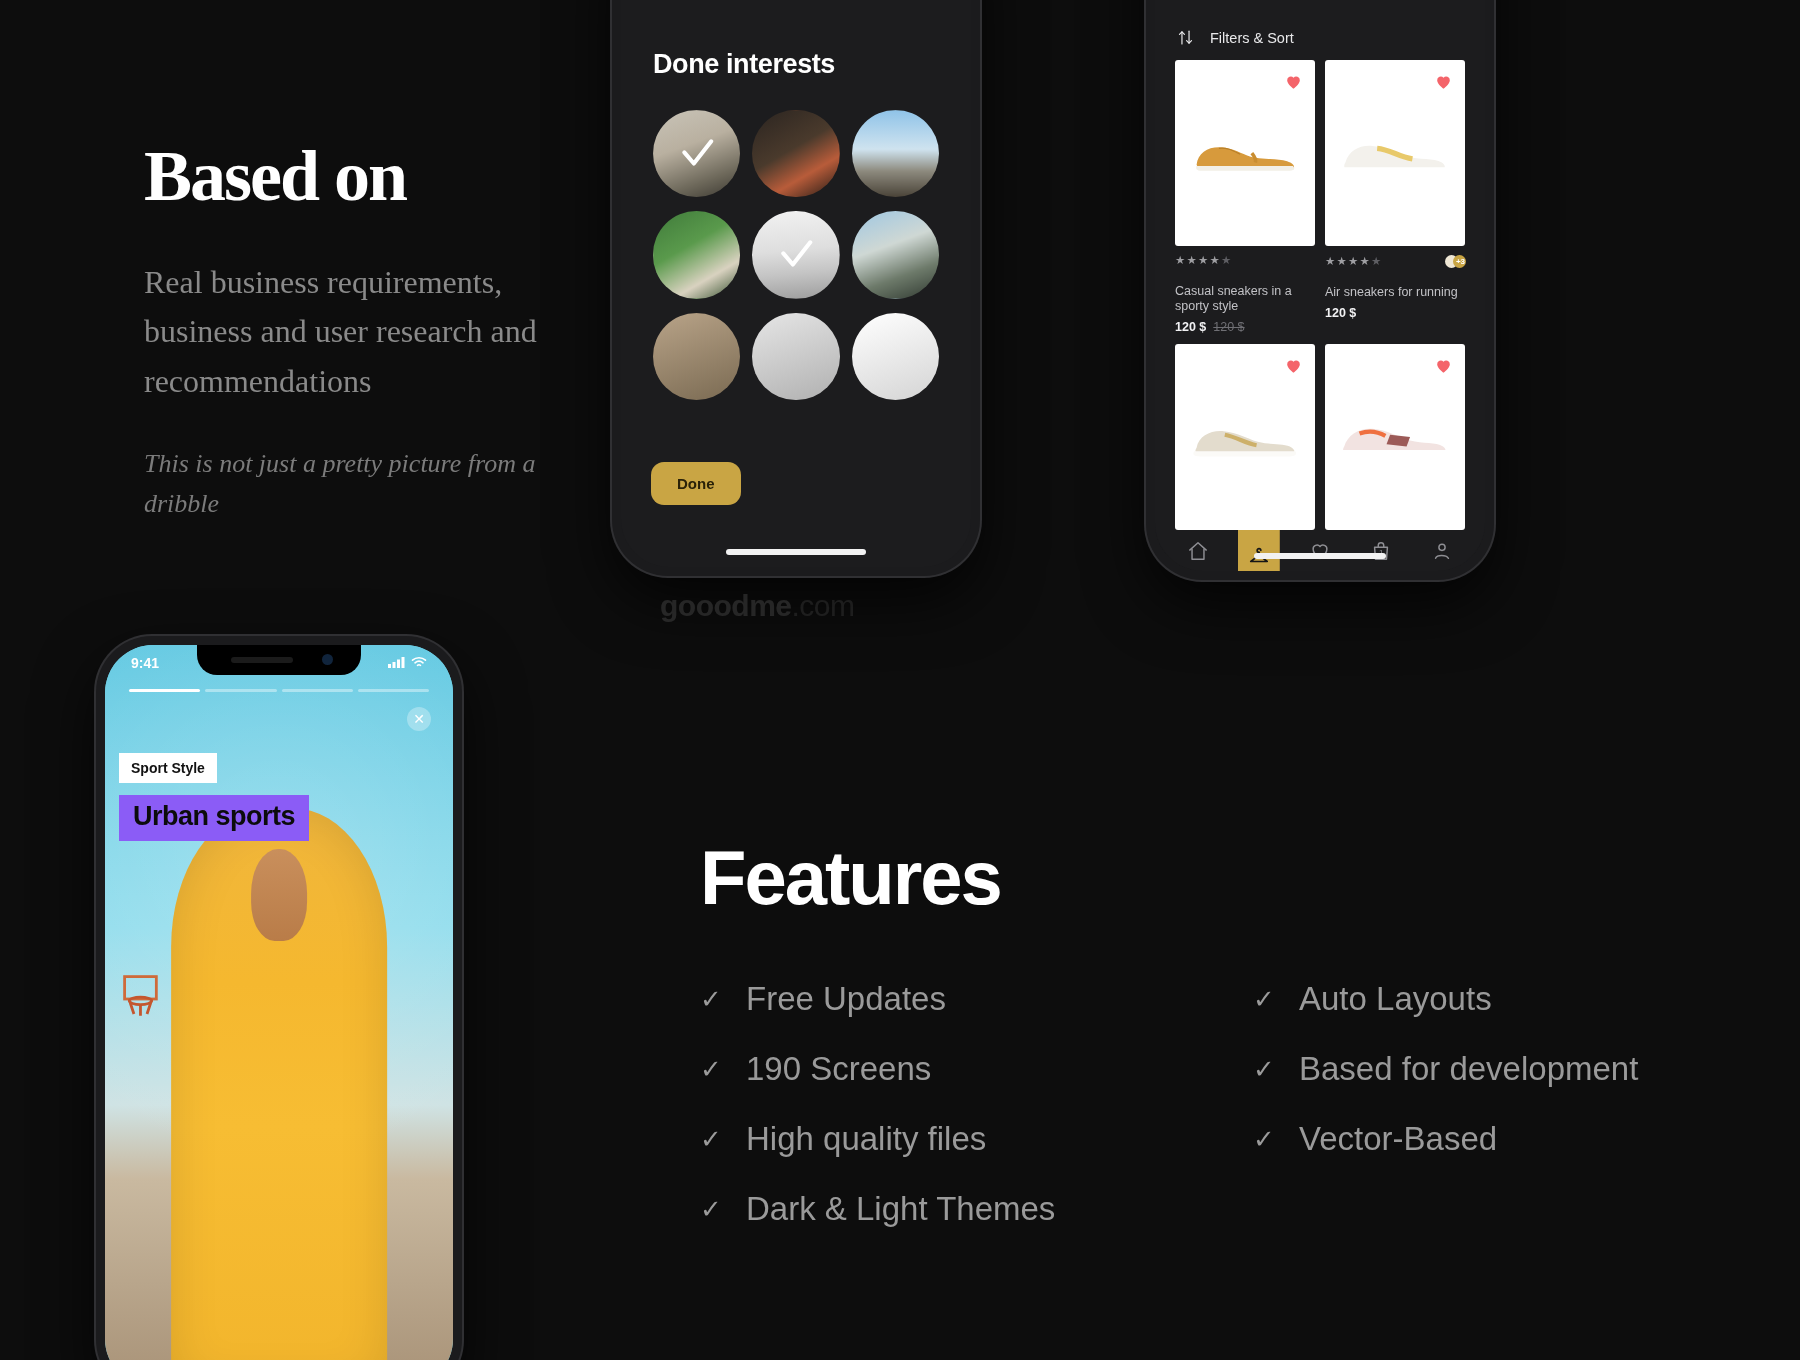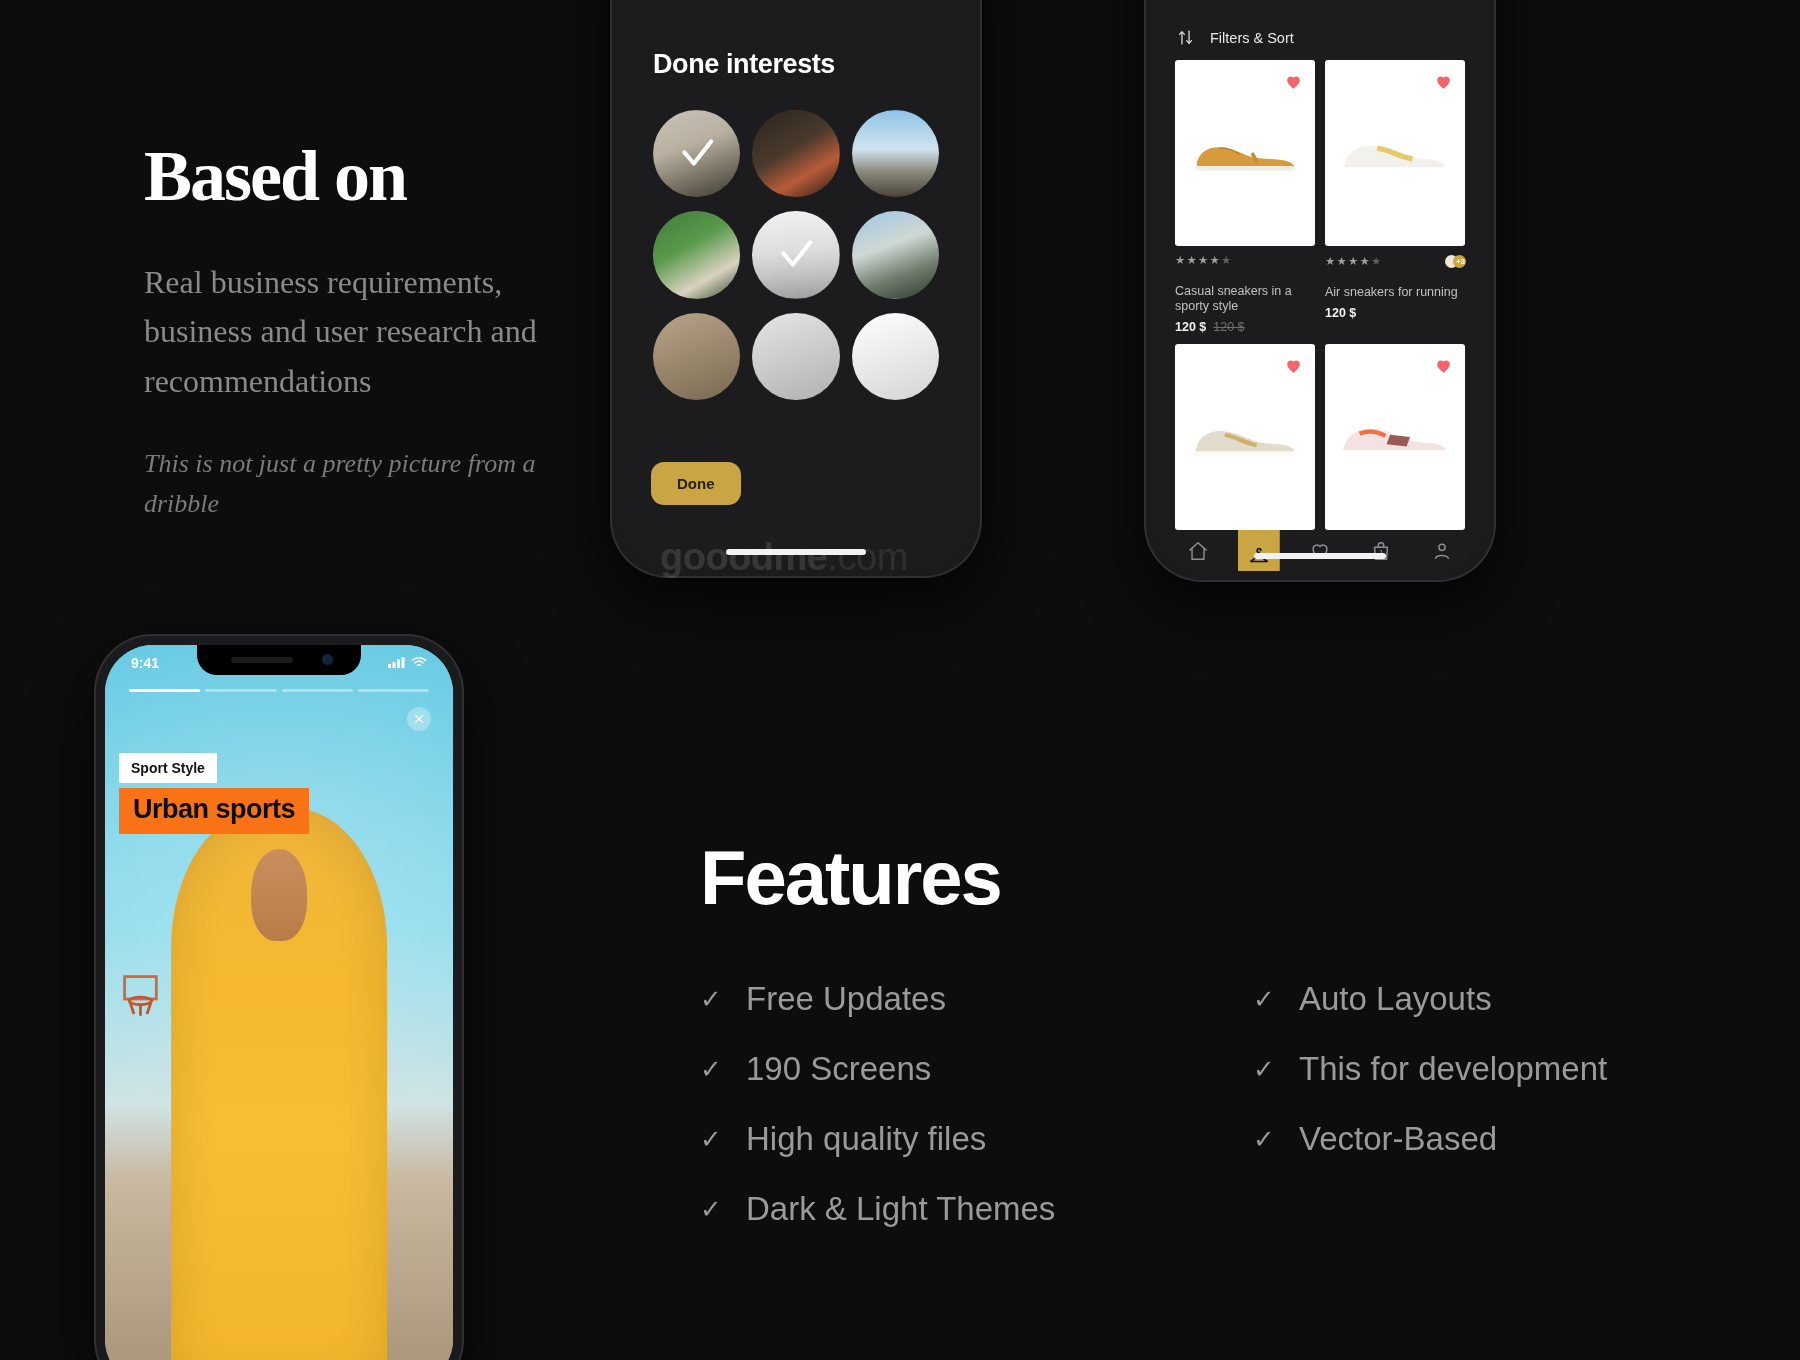--- a/index.html
+++ b/index.html
@@ -74,22 +74,22 @@
   .ph-hike   { background: linear-gradient(180deg,#8fc3e8 0%,#cfe3ef 45%,#8d8a7e 70%,#4a4338 100%); }
   .ph-soccer { background: linear-gradient(150deg,#3f7a3a 0%,#5a9a4c 40%,#d9d2c0 72%,#2d4a28 100%); }
   .ph-yoga   { background: linear-gradient(175deg,#f2f2f2 0%,#dedede 45%,#c4c4c4 70%,#9c9c9c 100%); }
   .ph-run    { background: linear-gradient(160deg,#9ec7e2 0%,#cfd8d4 40%,#6d7a6a 70%,#2f3830 100%); }
   .ph-r3a    { background: linear-gradient(160deg,#b9a489 0%,#7a6a52 100%); }
   .ph-r3b    { background: linear-gradient(160deg,#e6e6e6 0%,#b0b0b0 100%); }
   .ph-r3c    { background: linear-gradient(160deg,#ffffff 0%,#d4d4d4 100%); }
 
   
   .watermark {
-    position: absolute; left: 660px; top: 536px;
-    font-size: 38px; font-weight: 700; letter-spacing: -.5px;
+    position: absolute; left: 660px; top: 589px;
+    font-size: 30px; font-weight: 700; letter-spacing: -.5px;
     color: rgba(255,255,255,.12); user-select: none;
   }
   .watermark .dim { color: rgba(255,255,255,.085); font-weight: 400; }
 
   
   #phone-catalog { left: 1146px; top: -130px; width: 348px; height: 710px; }
   #phone-catalog .screen { background: #1c1c1e; display: flex; flex-direction: column; }
   .cat-top {
     display: flex; align-items: center; gap: 16px;
     padding: 150px 22px 14px 22px; color: #e8e8ea;
@@ -186,23 +186,23 @@
     background: rgba(255,255,255,.30);
     display: flex; align-items: center; justify-content: center;
     color: #fff; font-size: 14px; line-height: 1; cursor: pointer;
   }
   .story-tags { position: absolute; left: 14px; top: 108px; z-index: 5; }
   .tag-small {
     display: inline-block; background: #fff; color: #121212;
     font-size: 14px; font-weight: 700; padding: 7px 12px;
   }
   .tag-big {
-    display: block; background: #f97316; color: #0c0c0c;
+    display: block; background: #8b5cf6; color: #0c0c0c;
     font-size: 27px; font-weight: 700; letter-spacing: -.5px;
-    padding: 6px 14px 9px 14px; margin-top: 5px;
+    padding: 6px 14px 9px 14px; margin-top: 12px;
   }
 
   
   .features { position: absolute; left: 700px; top: 840px; width: 1060px; }
   .feat-title {
     font-size: 76px; font-weight: 700; color: #fff; letter-spacing: -2px; line-height: 1;
   }
   .feat-cols {
     margin-top: 48px; display: grid; grid-template-columns: 1fr 1fr; column-gap: 46px;
   }
@@ -498,21 +498,21 @@
           <span>Dark &amp; Light Themes</span>
         </div>
       </div>
       <div>
         <div class="feat-item">
           <span class="chk">✓</span>
           <span>Auto Layouts</span>
         </div>
         <div class="feat-item">
           <span class="chk">✓</span>
-          <span>This for development</span>
+          <span>Based for development</span>
         </div>
         <div class="feat-item">
           <span class="chk">✓</span>
           <span>Vector-Based</span>
         </div>
       </div>
     </div>
   </div>
 
 </div>

